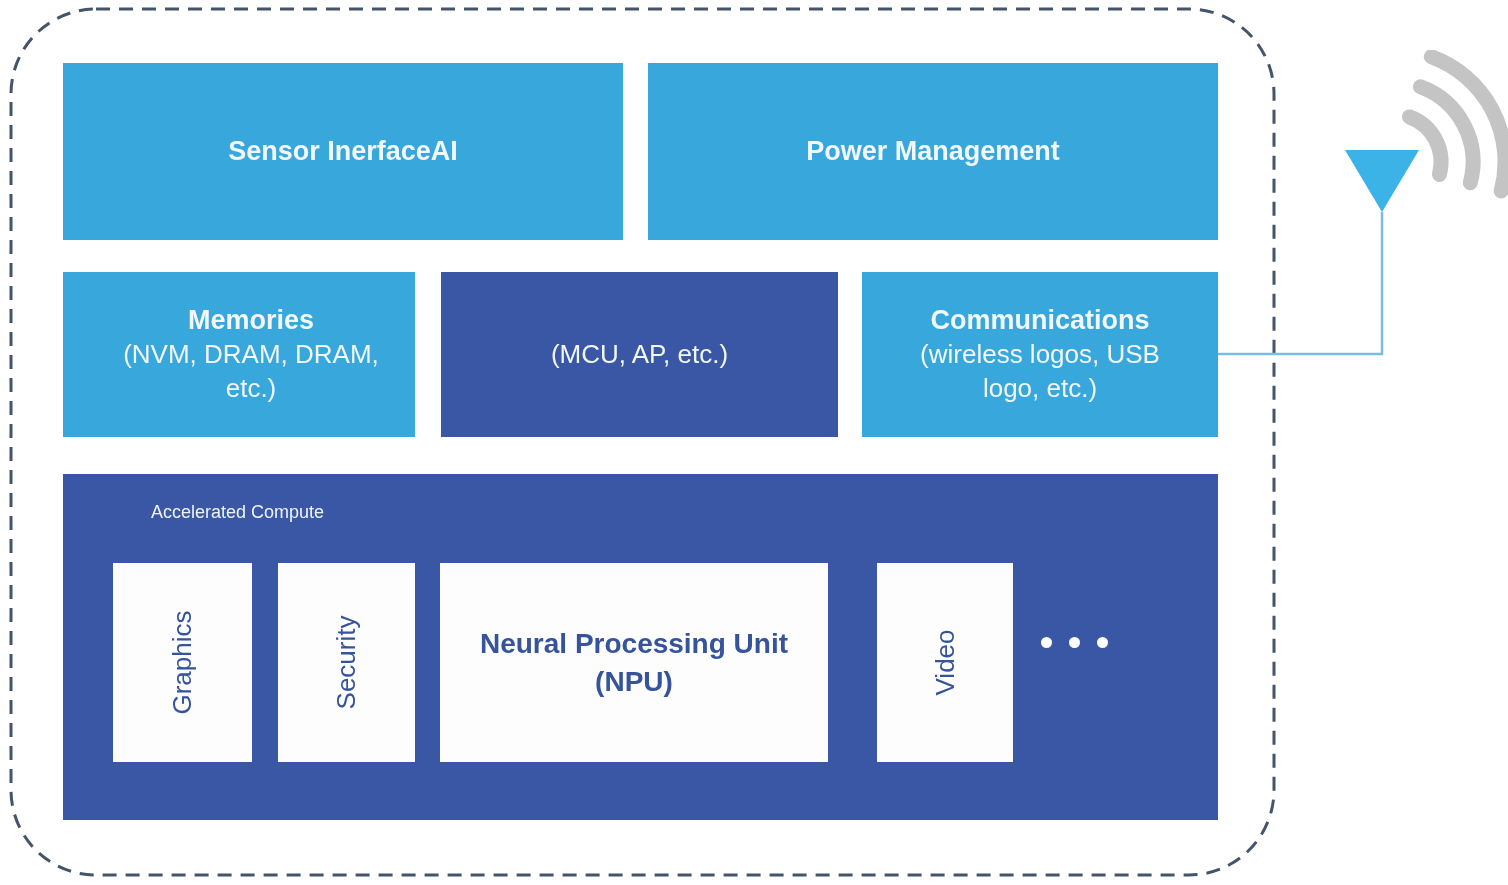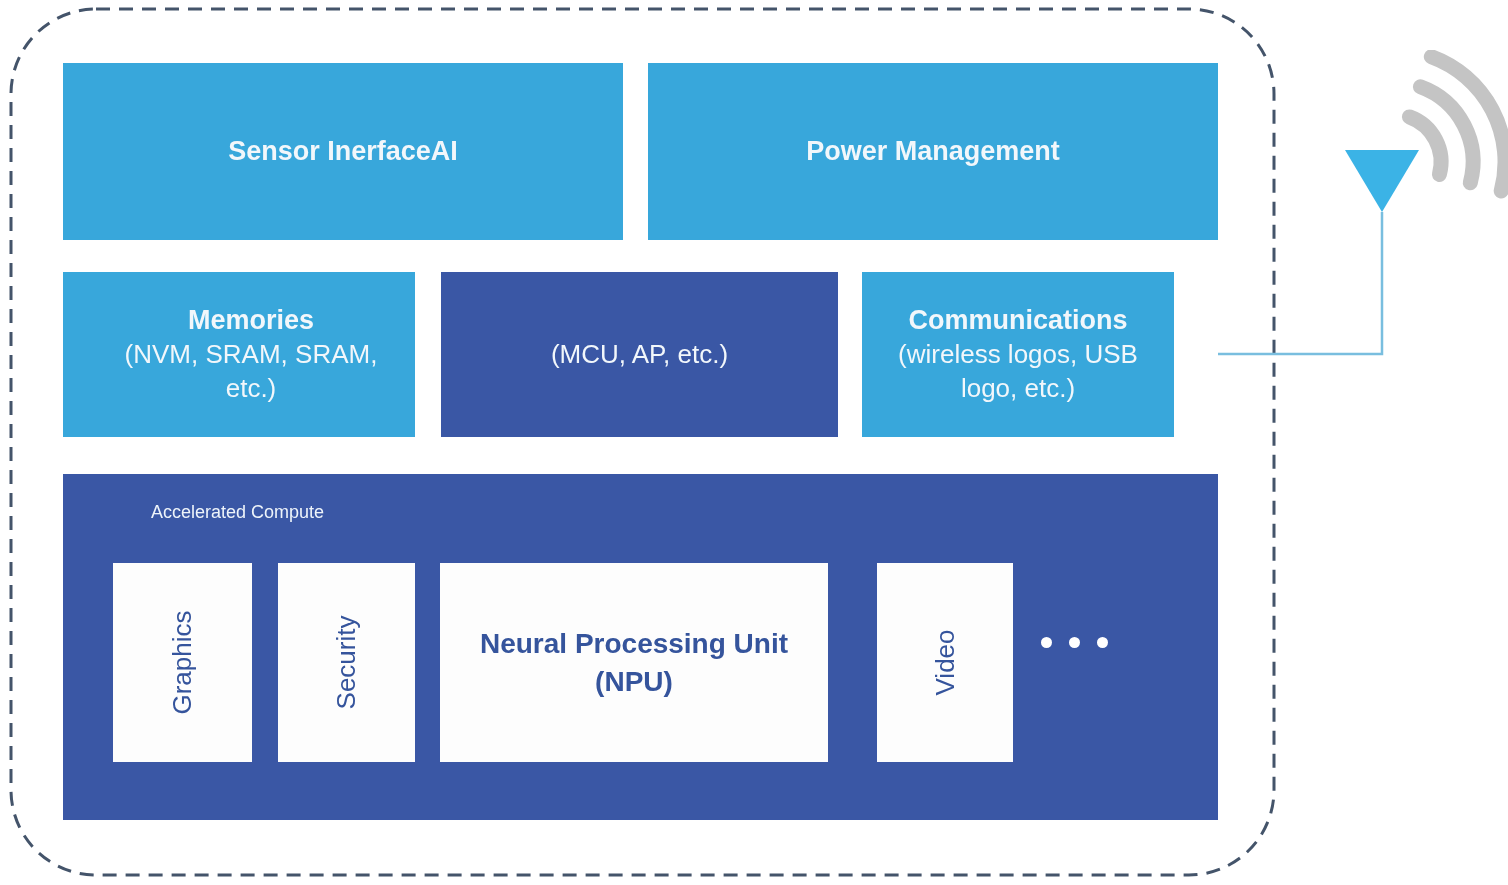--- a/index.html
+++ b/index.html
@@ -46,21 +46,21 @@
     white-space: pre-line;
   }
 
   
   .sensor { left: 63px;  top: 63px; width: 560px; height: 177px; }
   .power  { left: 648px; top: 63px; width: 570px; height: 177px; }
 
   
   .memories { left: 63px;  top: 272px; width: 352px; height: 165px; padding-left: 24px; }
   .host     { left: 441px; top: 272px; width: 397px; height: 165px; }
-  .comms    { left: 862px; top: 272px; width: 312px; height: 165px; }
+  .comms    { left: 862px; top: 272px; width: 356px; height: 165px; }
 
   
   .accel {
     position: absolute;
     left: 63px; top: 474px;
     width: 1155px; height: 346px;
     background: #3a57a5;
   }
   .accel-label {
     position: absolute;
@@ -119,21 +119,21 @@
 
   <div class="box light power">
     <span class="box-title">Power Management</span>
   </div>
   <div class="box light sensor">
     <span class="box-title">Sensor InerfaceAI</span>
   </div>
 
   <div class="box light memories">
     <span class="box-title">Memories</span>
-    <span class="box-sub">(NVM, SRAM, SRAM,
+    <span class="box-sub">(NVM, DRAM, DRAM,
 etc.)</span>
   </div>
   <div class="box dark host">
     <span class="box-sub">(MCU, AP, etc.)</span>
   </div>
   <div class="box light comms">
     <span class="box-title">Communications</span>
     <span class="box-sub">(wireless logos, USB
 logo, etc.)</span>
   </div>

